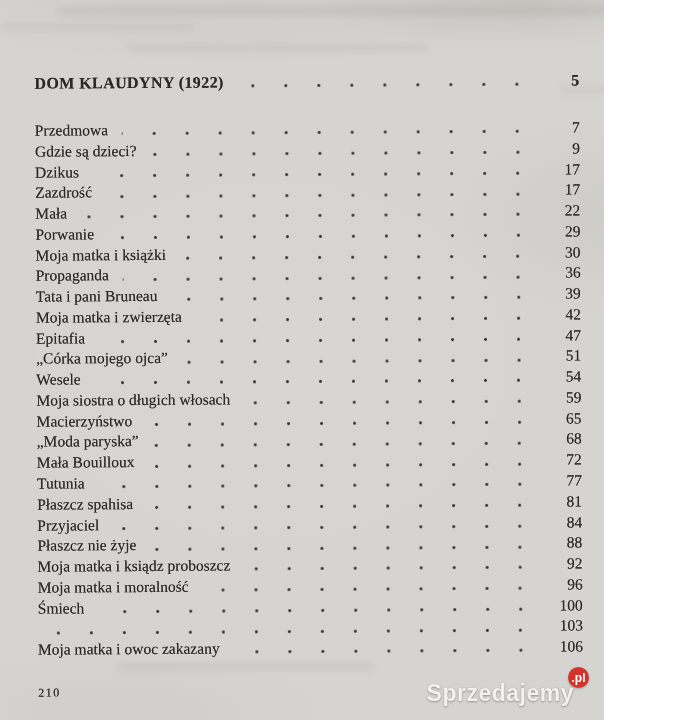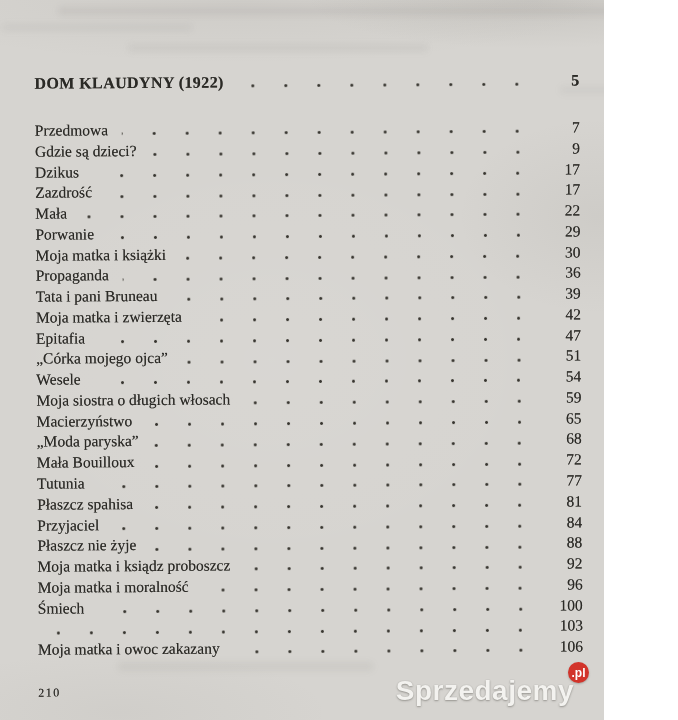--- a/index.html
+++ b/index.html
@@ -107,21 +107,21 @@
 
   
   .watermark {
     position: absolute;
     right: 30px;
     bottom: 13px;
     font-family: "Liberation Sans", "DejaVu Sans", sans-serif;
     pointer-events: none;
   }
   .wm-text {
-    font-size: 28px;
+    font-size: 23px;
     font-weight: bold;
     letter-spacing: 0.5px;
     color: #f3f2ef;
     text-shadow: 0 1px 2px rgba(80,78,72,0.45), 0 0 1px rgba(80,78,72,0.3);
   }
   .wm-badge {
     position: absolute;
     top: -13px;
     right: -15px;
     width: 21px;

